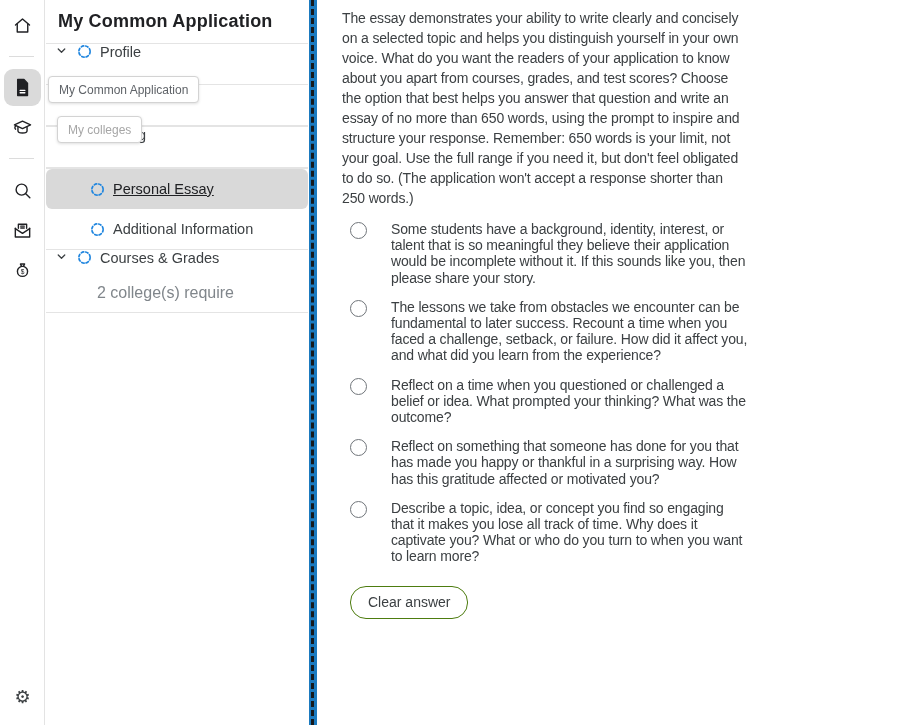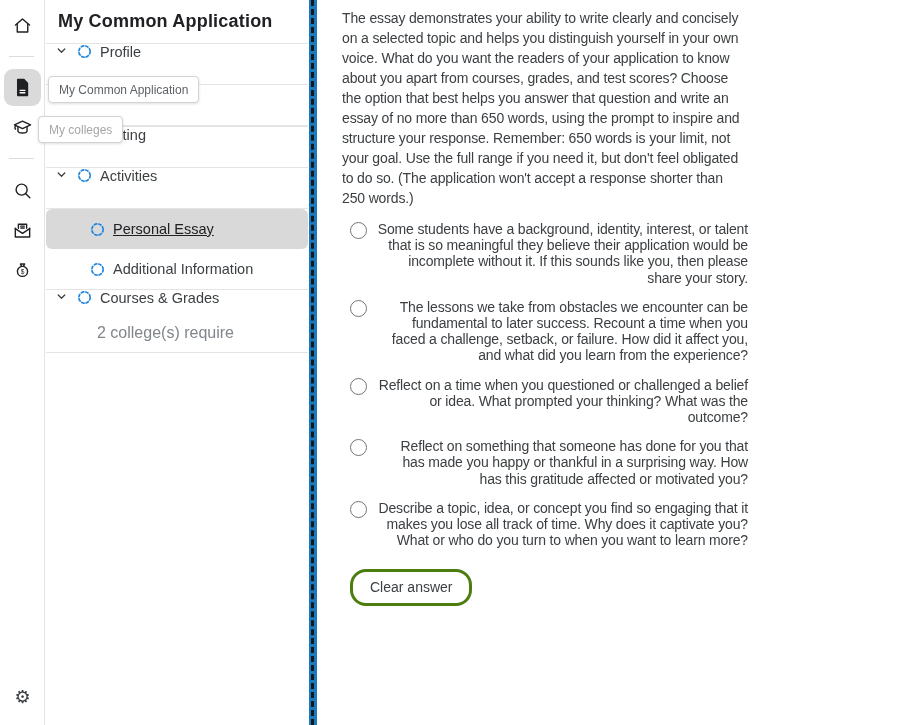--- a/index.html
+++ b/index.html
@@ -25,32 +25,32 @@
   .dcirc circle { fill:none; stroke:#2086df; stroke-width:1.8; stroke-dasharray:2.6 2.2; stroke-linecap:round; }
   .nav-label { font-size:14.5px; color:#3c4043; }
   .nav-subrow { height:40px; display:flex; align-items:center; padding-left:44px; cursor:pointer; border-radius:6px; }
   .nav-subrow.selected { background:#d9d9d9; }
   .nav-sublabel { font-size:14.5px; color:#3c4043; }
   .nav-subrow.selected .nav-sublabel { color:#202124; text-decoration:underline; }
   .nav-subtitle { padding:0 0 10px 51px; margin-top:-6px; font-size:16px; color:#80868b; }
   
   .tooltip { position:absolute; background:#fff; border:1px solid #d3d3d3; border-radius:4px; box-shadow:0 1px 3px rgba(0,0,0,.13); font-size:12px; padding:6px 10px 5px; white-space:nowrap; z-index:6; }
   .tooltip-1 { left:48px; top:76px; color:#5f6368; }
-  .tooltip-2 { left:38px; top:116px; color:#a6a6a6; }
+  .tooltip-2 { left:57px; top:116px; color:#a6a6a6; }
   
   .blue-strip { position:absolute; left:309px; top:0; width:8px; height:725px; background:#1b7abf; z-index:3; }
   .blue-strip::after { content:""; position:absolute; left:2px; top:0; height:100%; border-left:3px dashed #16191c; }
   
   .main { position:absolute; left:342px; top:0; width:406px; }
   .intro { padding-top:8px; font-size:14px; line-height:20px; color:#3c4043; letter-spacing:-.15px; }
   .options { margin-top:13px; padding-left:8px; }
-  .option { display:flex; gap:10px; margin-bottom:13px; cursor:pointer;text-align:right; }
+  .option { display:flex; gap:24px; margin-bottom:13px; cursor:pointer; }
   .radio { width:17px; height:17px; flex:none; margin-top:1px; border:1.5px solid #70757a; border-radius:50%; background:#fff; }
   .option-text { width:374px; font-size:14px; line-height:16.2px; color:#3c4043; letter-spacing:-.15px; }
-  .clear-btn { display:inline-block; margin:8px 0 0 8px; padding:7px 17px 8px; background:#fff; border:3px solid #4d7c0f; border-radius:16px; font-family:"Liberation Sans",sans-serif; font-size:14px; color:#3c4043; cursor:pointer; }
+  .clear-btn { display:inline-block; margin:8px 0 0 8px; padding:7px 17px 8px; background:#fff; border:1px solid #4d7c0f; border-radius:16px; font-family:"Liberation Sans",sans-serif; font-size:14px; color:#3c4043; cursor:pointer; }
 </style>
 </head>
 <body>
 
 <div class="rail">
   <div class="rail-item" style="top:7px">
     <svg viewBox="0 0 24 24">
         <path d="M4 11.5 12 4.5l8 7"></path>
         <path d="M6 10.3V19.5h12v-9.2"></path>
       </svg>
@@ -124,29 +124,20 @@
       <div class="nav-row">
         <svg class="chev" viewBox="0 0 18 18">
           <polyline points="4.5,7 9,11.5 13.5,7"></polyline>
         </svg>
         <svg class="dcirc" viewBox="0 0 16 16">
           <circle cx="8" cy="8" r="6"></circle>
         </svg>
         <span class="nav-label">Testing</span>
       </div>
       <div class="nav-hr"></div>
-      <div class="nav-row">
-        <svg class="chev" viewBox="0 0 18 18">
-          <polyline points="4.5,7 9,11.5 13.5,7"></polyline>
-        </svg>
-        <svg class="dcirc" viewBox="0 0 16 16">
-          <circle cx="8" cy="8" r="6"></circle>
-        </svg>
-        <span class="nav-label">Activities</span>
-      </div>
       <div class="nav-hr"></div>
       <div class="nav-subrow selected">
         <svg class="dcirc" viewBox="0 0 16 16">
           <circle cx="8" cy="8" r="6"></circle>
         </svg>
         <span class="nav-sublabel">Personal Essay</span>
       </div>
       <div class="nav-subrow">
         <svg class="dcirc" viewBox="0 0 16 16">
           <circle cx="8" cy="8" r="6"></circle>

